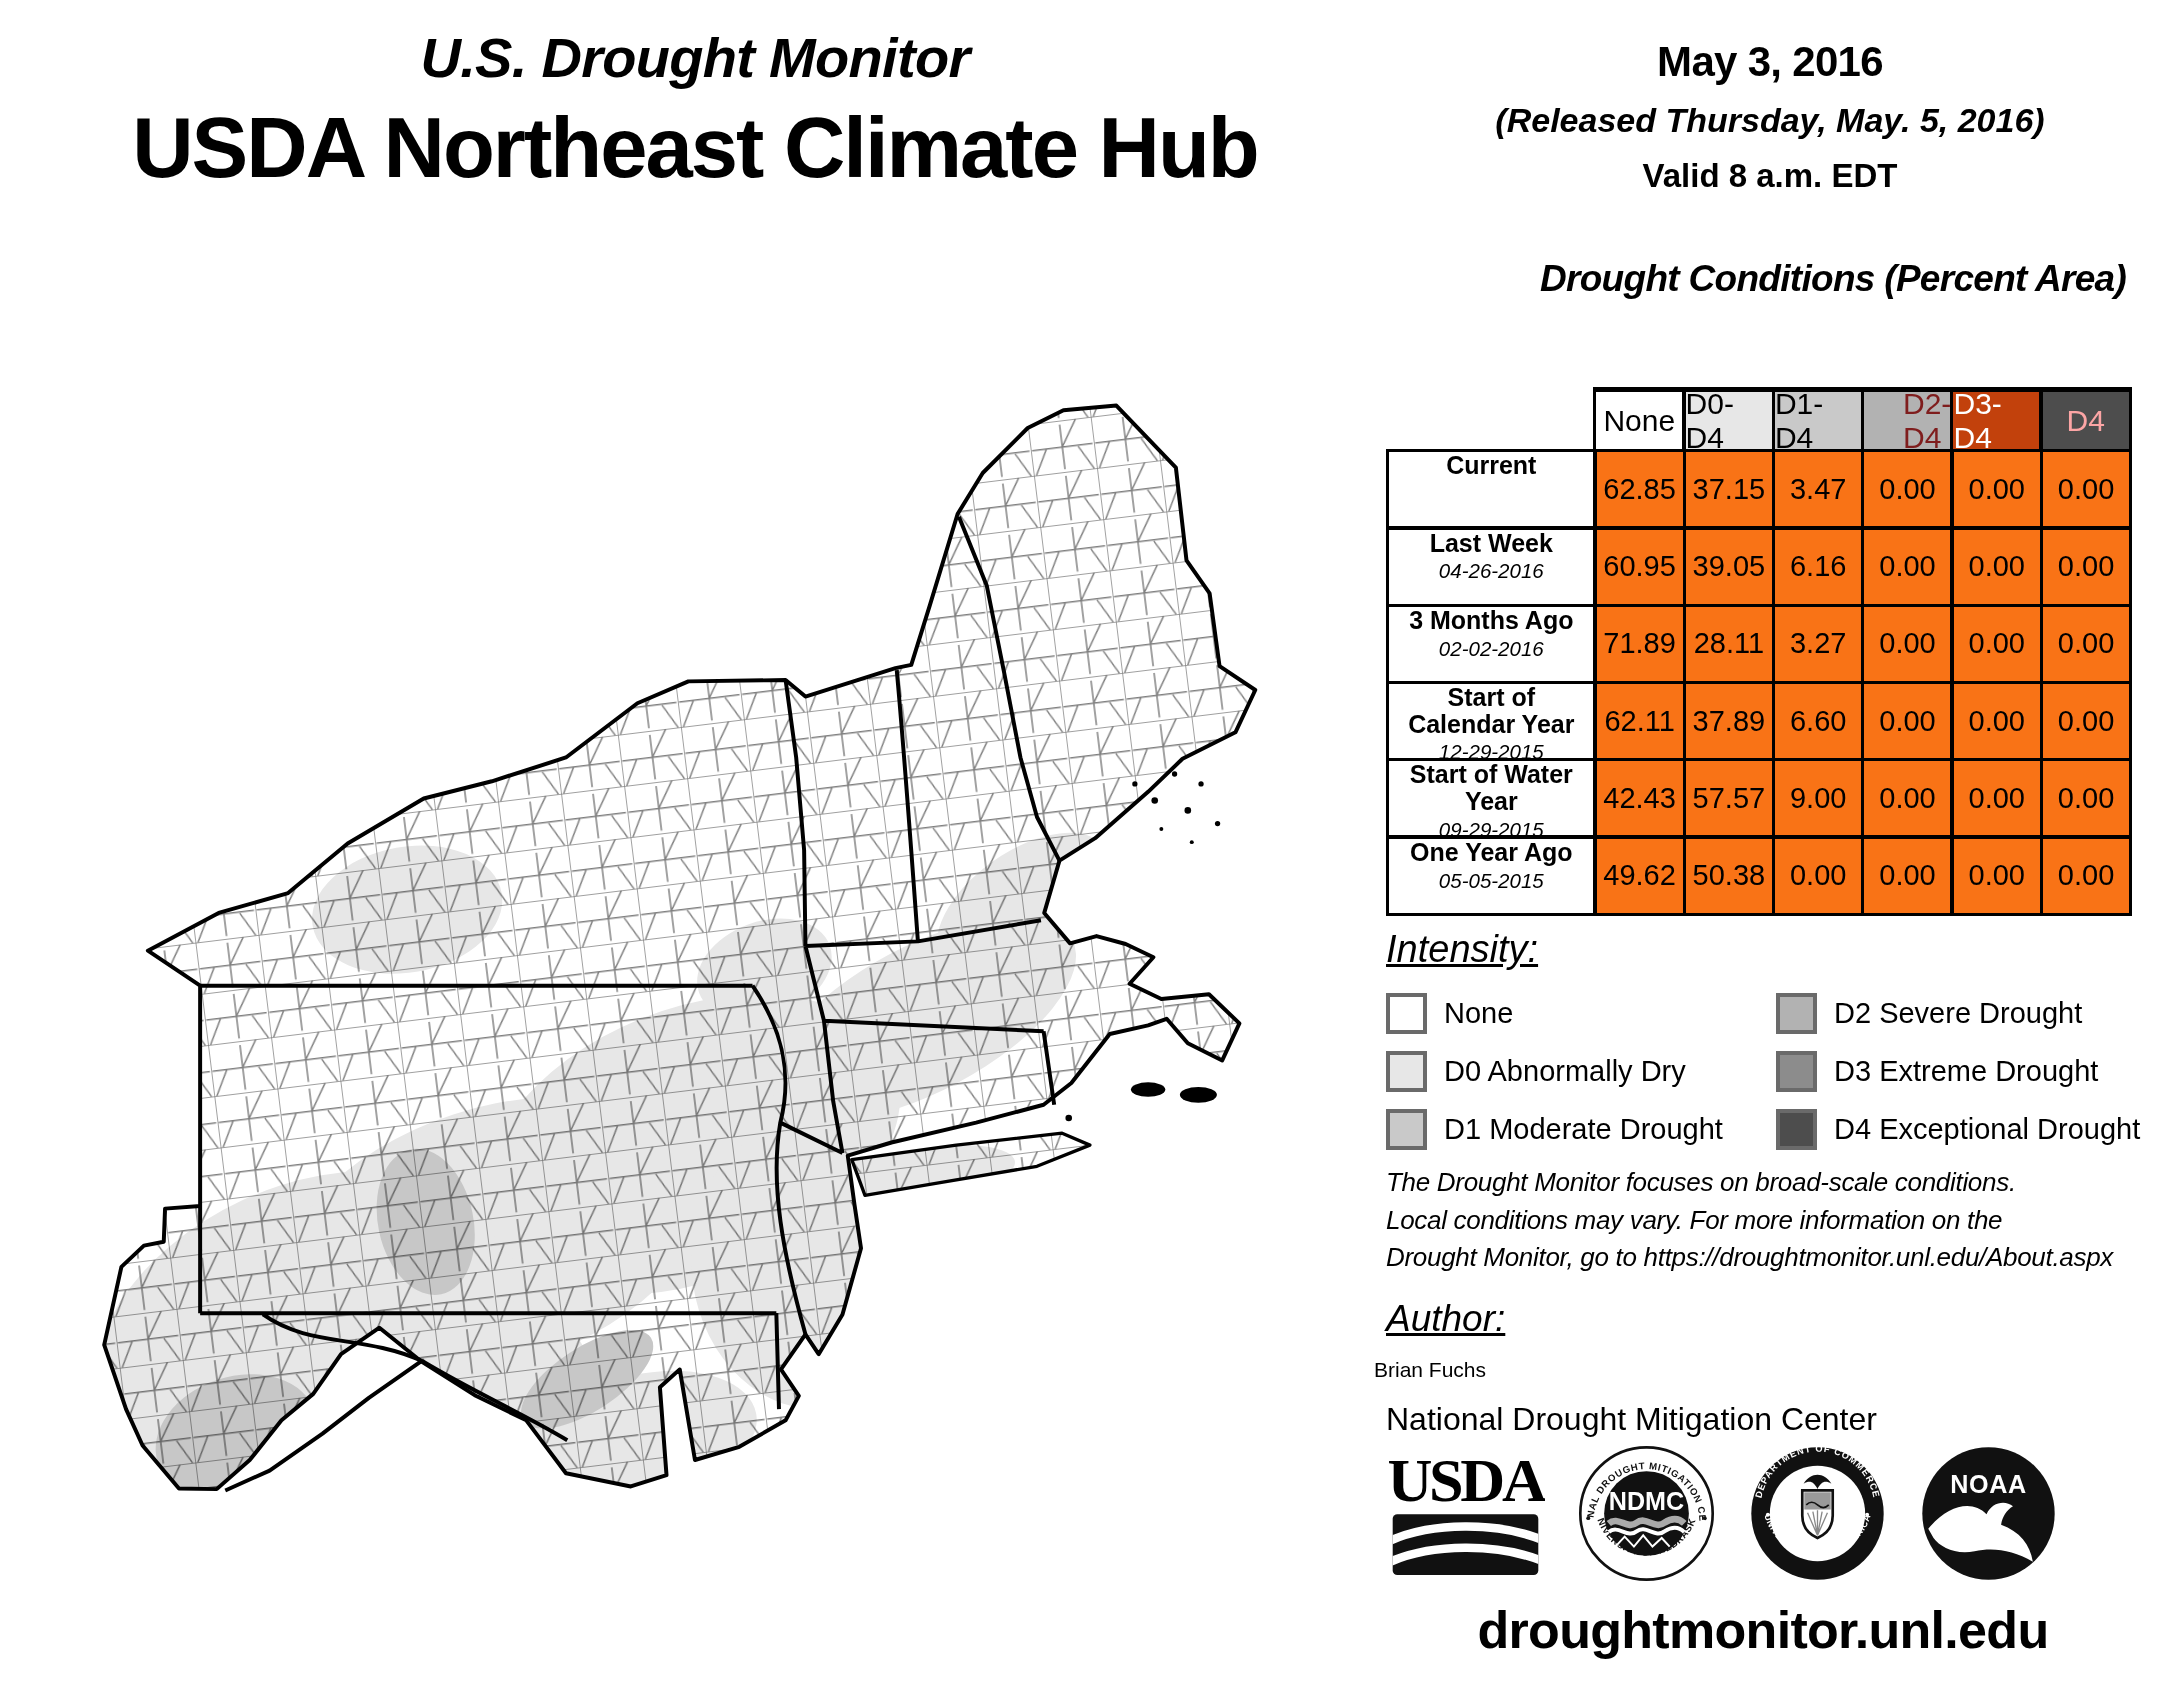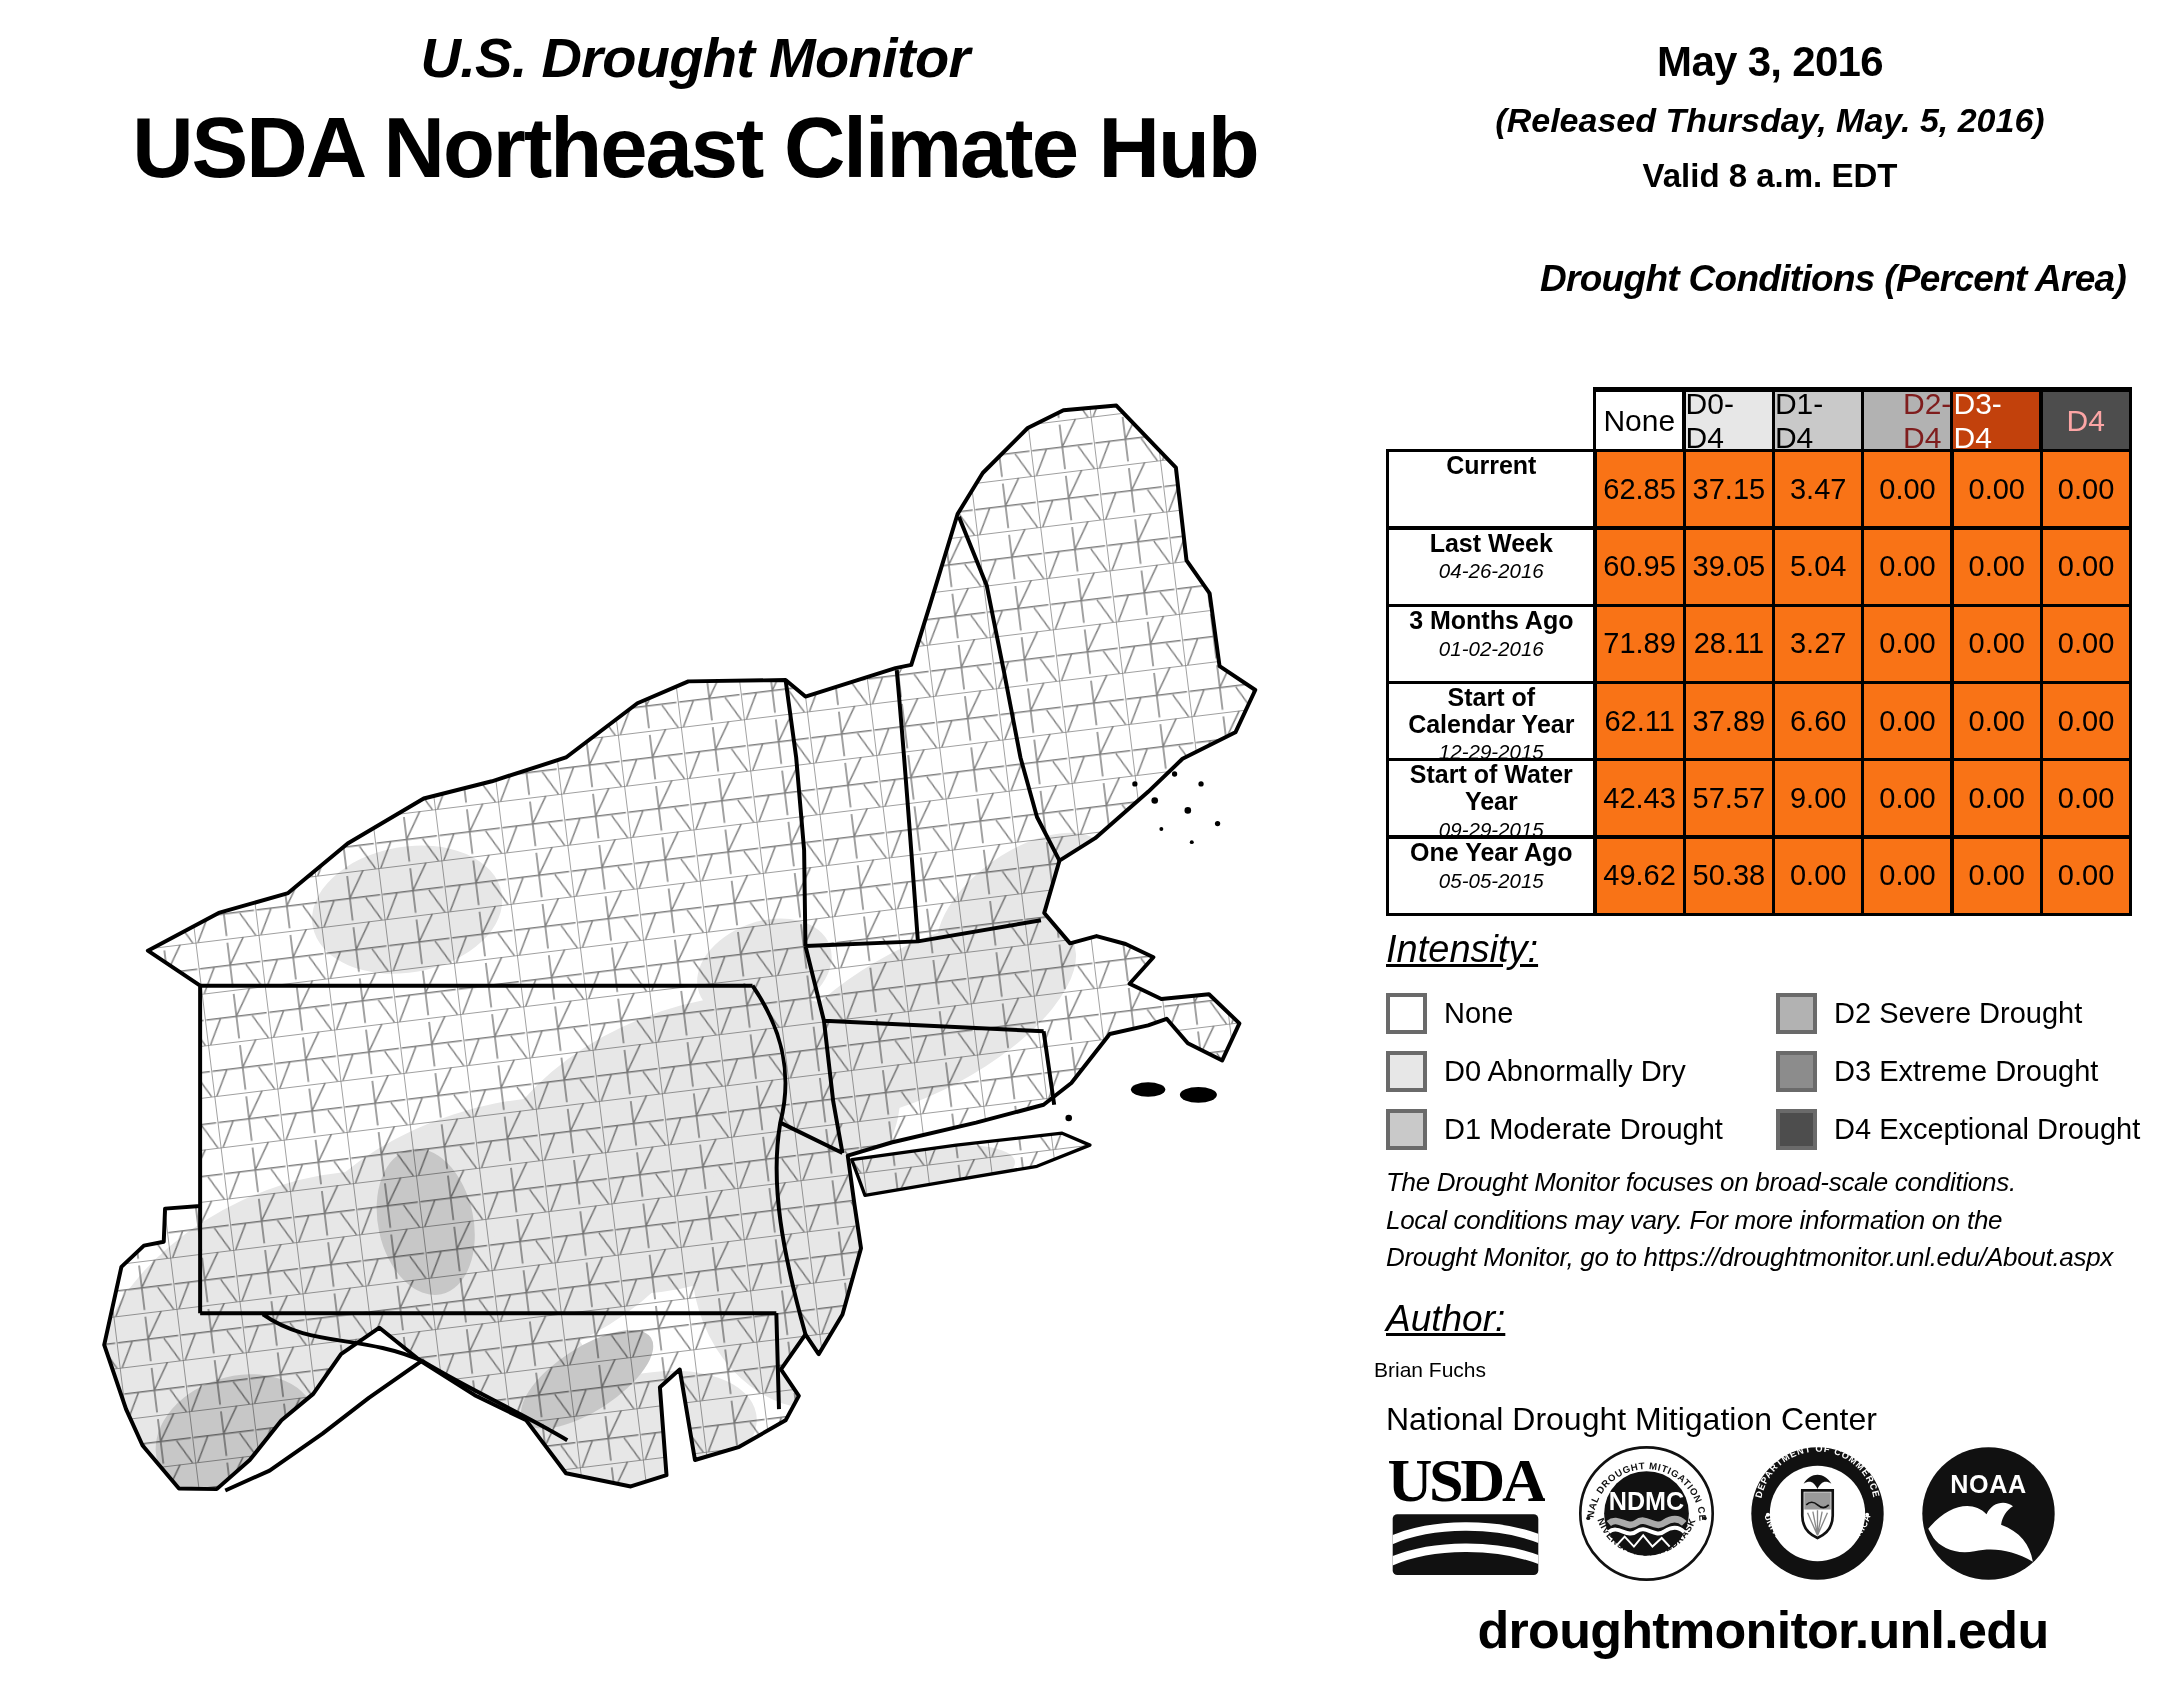--- a/index.html
+++ b/index.html
@@ -169,28 +169,28 @@
     <div class="vcell">0.00</div>
     <div class="vcell">0.00</div>
     <div class="vcell">0.00</div>
 
     <div class="lcell">
       <span class="rlabel">Last Week</span>
       <span class="rdate">04-26-2016</span>
     </div>
     <div class="vcell">60.95</div>
     <div class="vcell">39.05</div>
-    <div class="vcell">5.04</div>
+    <div class="vcell">6.16</div>
     <div class="vcell">0.00</div>
     <div class="vcell">0.00</div>
     <div class="vcell">0.00</div>
 
     <div class="lcell">
       <span class="rlabel">3 Months Ago</span>
-      <span class="rdate">01-02-2016</span>
+      <span class="rdate">02-02-2016</span>
     </div>
     <div class="vcell">71.89</div>
     <div class="vcell">28.11</div>
     <div class="vcell">3.27</div>
     <div class="vcell">0.00</div>
     <div class="vcell">0.00</div>
     <div class="vcell">0.00</div>
 
     <div class="lcell">
       <span class="rlabel">Start of Calendar Year</span>

